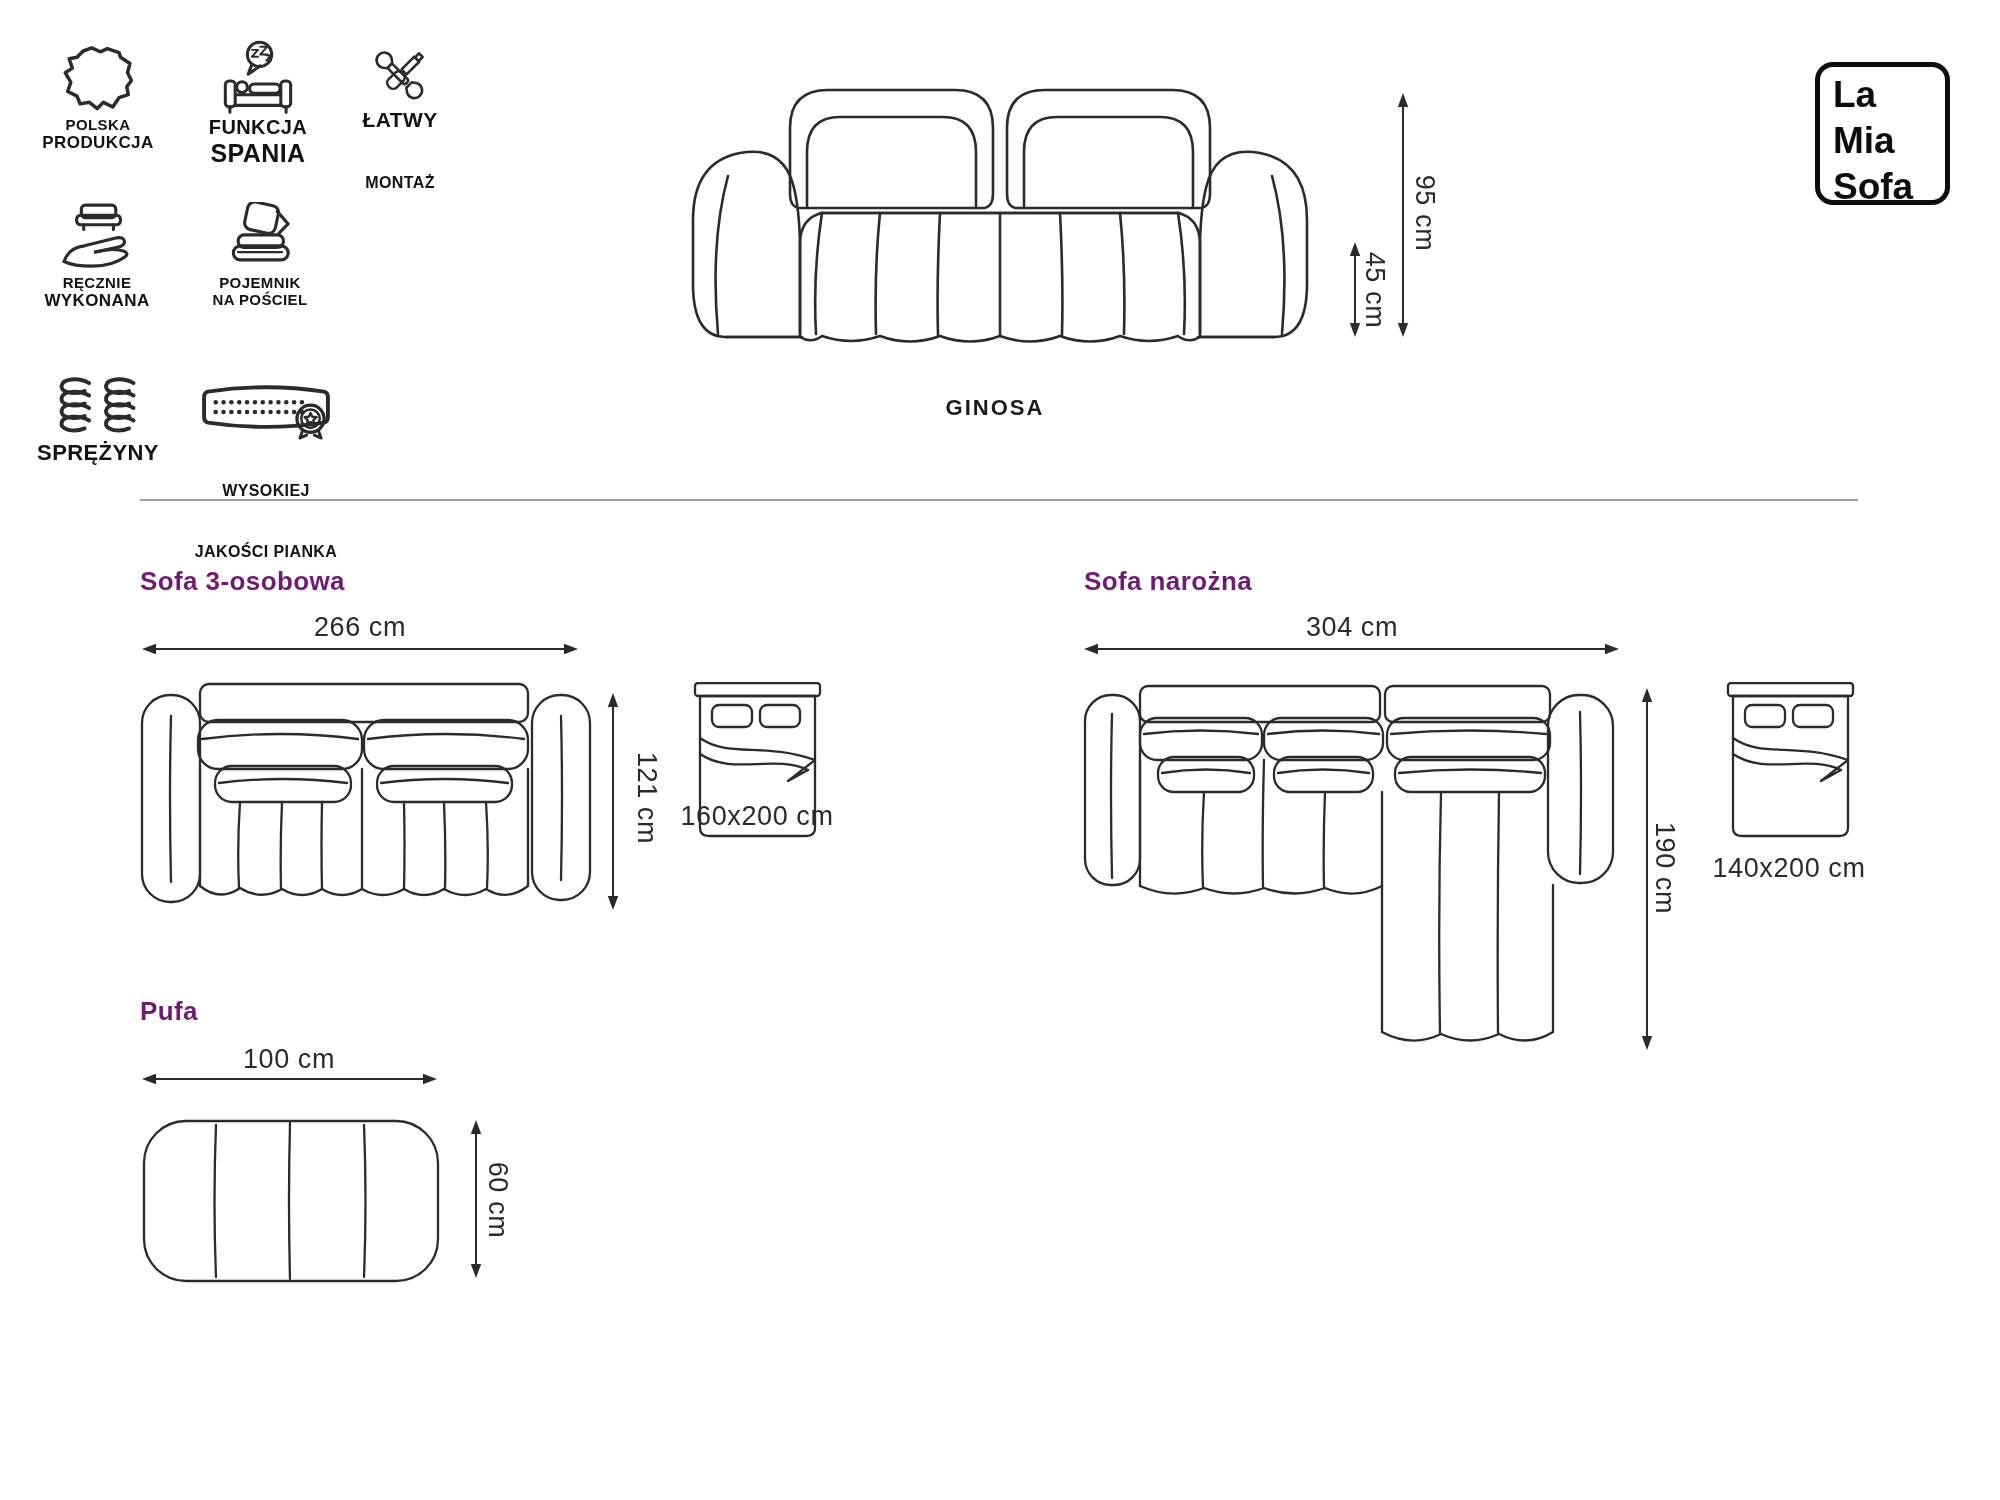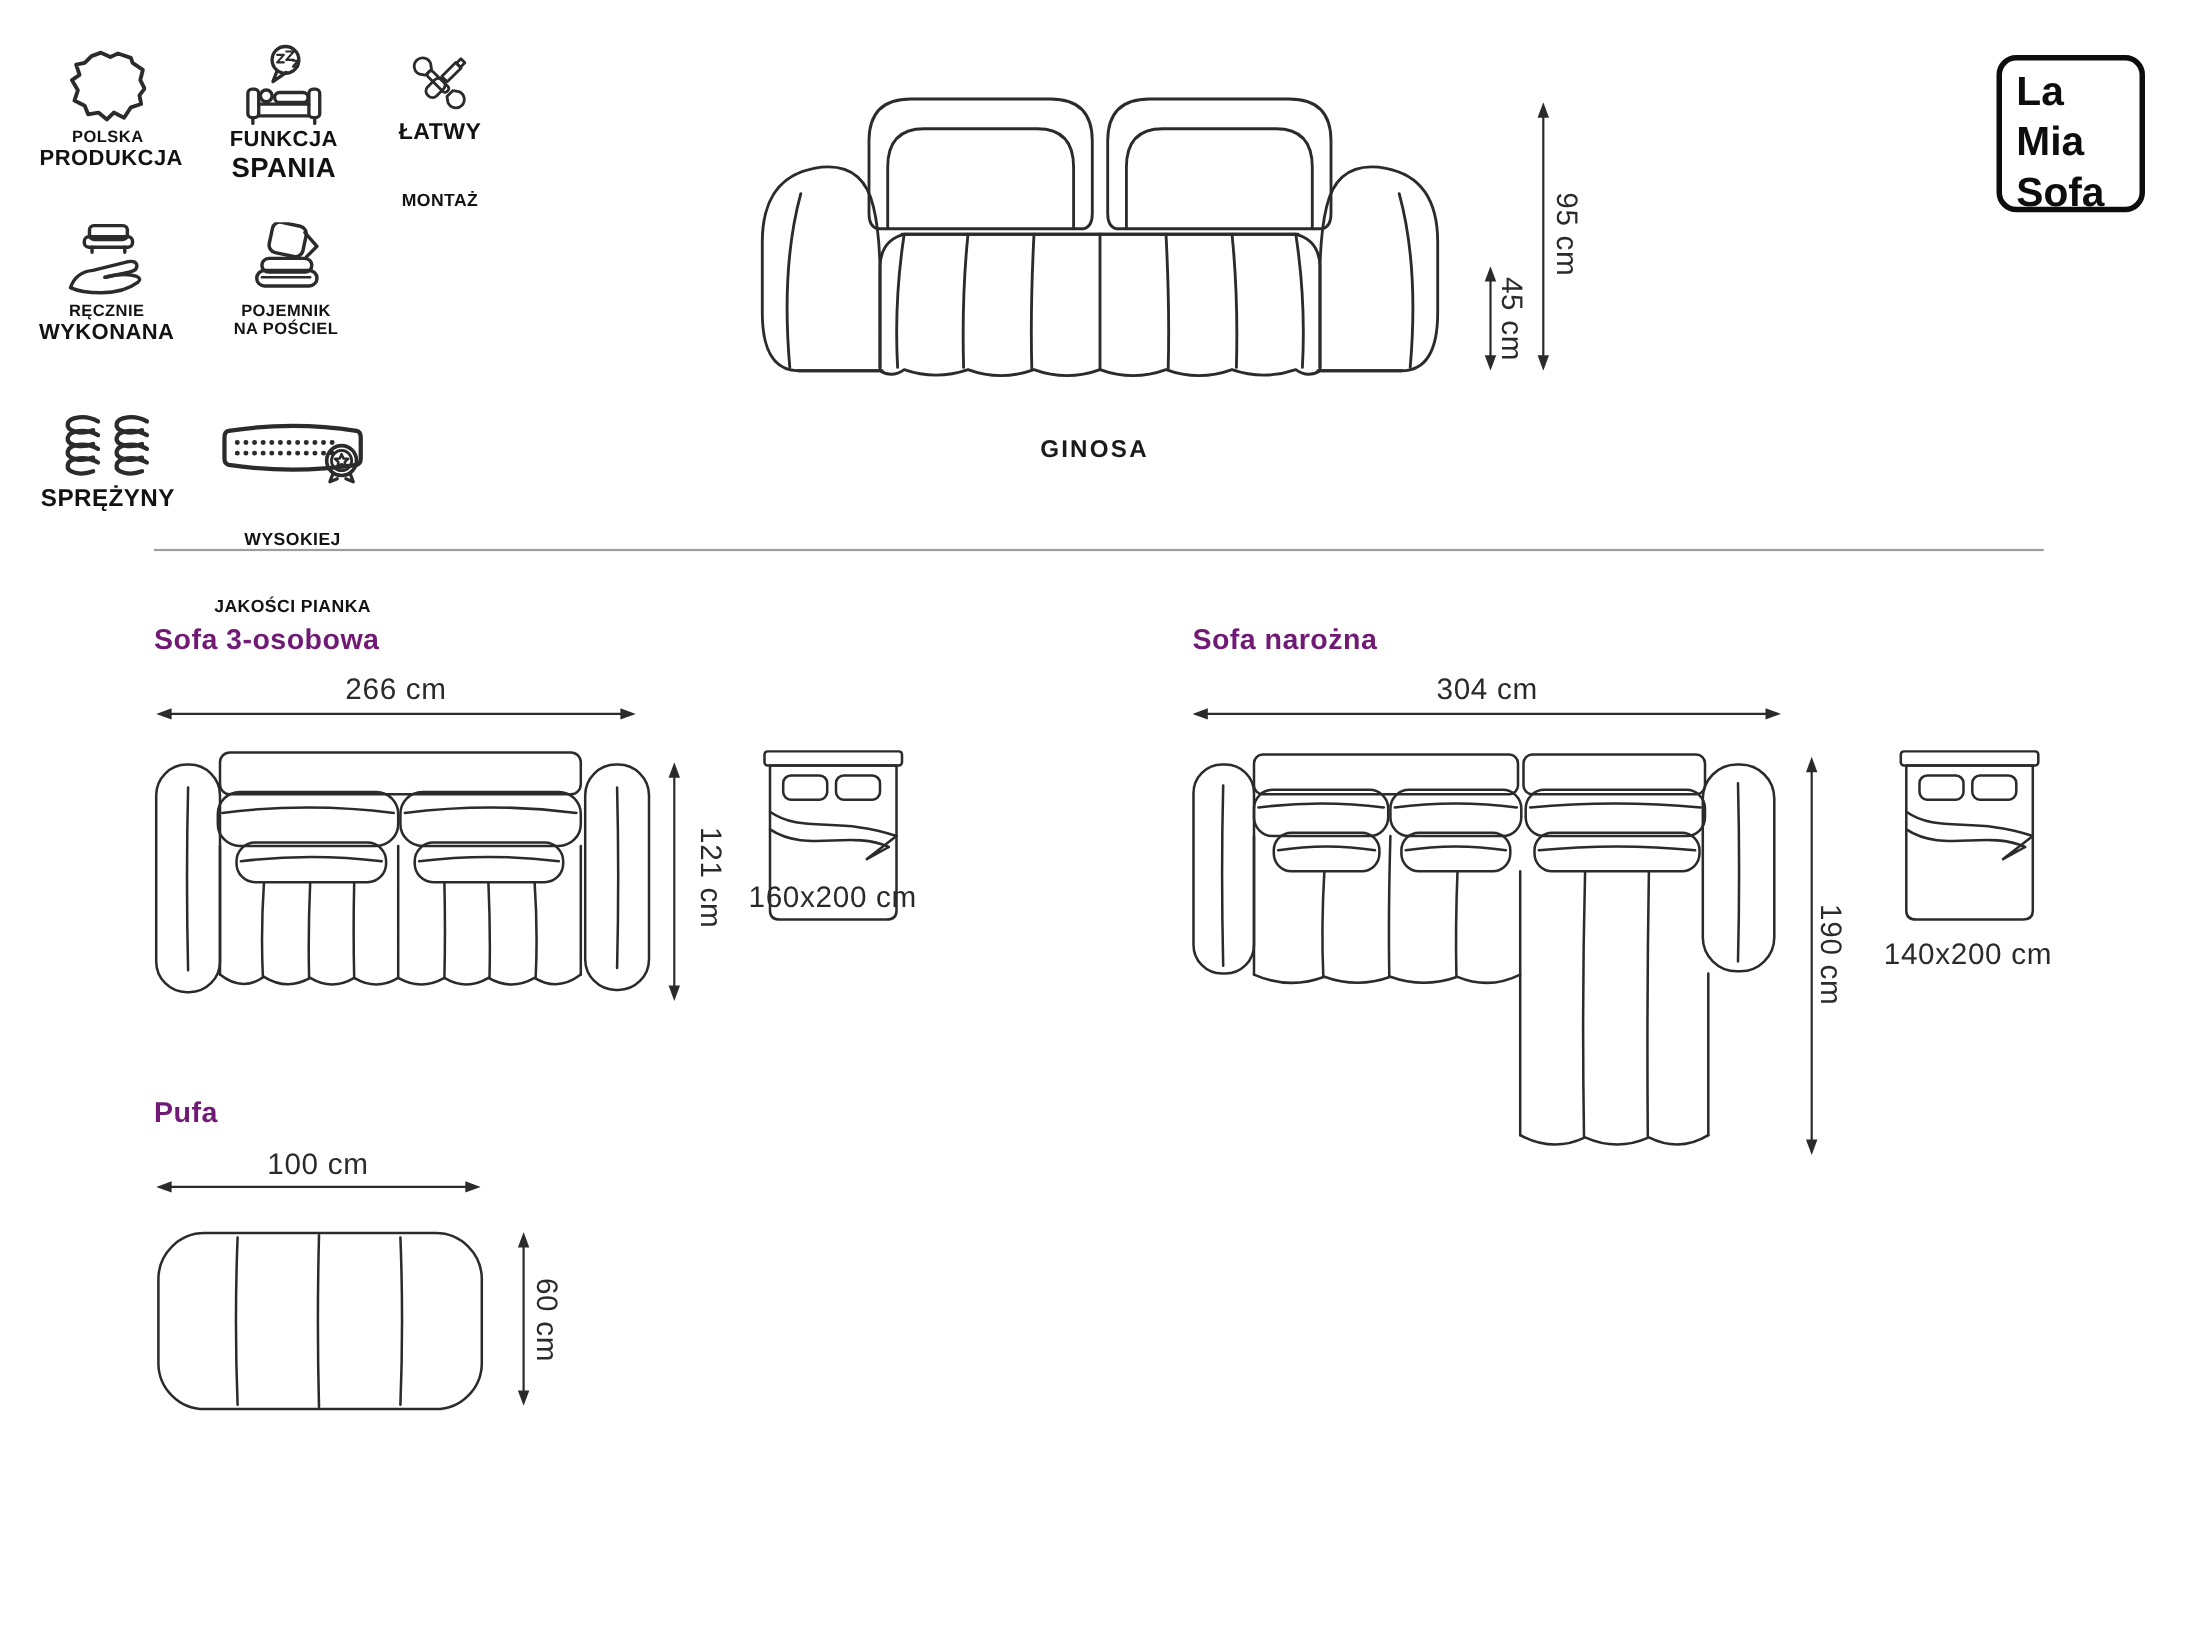--- a/index.html
+++ b/index.html
@@ -8,29 +8,29 @@
   svg{display:block;}
   .line-art{stroke:#2b2b2b;fill:none;stroke-linecap:round;stroke-linejoin:round;}
   .badge{position:absolute;text-align:center;}
   .badge svg{margin:0 auto;}
   .badge .l1,.badge .l2{line-height:1.16;color:#121212;letter-spacing:.4px;}
   .f23b{font-size:15px;font-weight:700;}
   .f22b{font-size:22px;font-weight:700;}
   .f21b{font-size:21px;font-weight:700;}
   .f20s{font-size:20px;font-weight:600;}
   .f25b{font-size:25px;font-weight:700;}
-  .f17s{font-size:20px;font-weight:600;}
+  .f17s{font-size:17px;font-weight:600;}
   .f16b{font-size:16px;font-weight:700;margin-top:42px;}
   .sec-title{position:absolute;font-size:26px;font-weight:600;color:#701a75;letter-spacing:.4px;}
   .dim-label{position:absolute;font-size:27px;font-weight:400;color:#2a2a2a;letter-spacing:.6px;
              white-space:nowrap;transform:translate(-50%,-50%);}
   .dim-label.v{transform:translate(-50%,-50%) rotate(90deg);}
   .product-title{position:absolute;left:995px;top:408px;transform:translate(-50%,-50%);
                  font-size:22px;font-weight:700;letter-spacing:2px;color:#1b1b1b;}
-  .logo{position:absolute;left:1815px;top:50px;width:135px;height:143px;box-sizing:border-box;
+  .logo{position:absolute;left:1815px;top:62px;width:135px;height:143px;box-sizing:border-box;
         border:5px solid #0d0d0d;border-radius:18px;padding:5px 0 0 13px;}
   .logo div{font-size:37px;line-height:46px;font-weight:700;color:#0d0d0d;letter-spacing:0;}
   .divider{position:absolute;left:140px;top:499px;width:1718px;height:2px;background:#9e9e9e;}
   .dim-arrow{position:absolute;}
   .dim-arrow line{stroke:#2b2b2b;stroke-width:2;}
   .dim-arrow path{fill:#2b2b2b;stroke:none;}
   .art{position:absolute;}
 </style>
 </head>
 <body>

